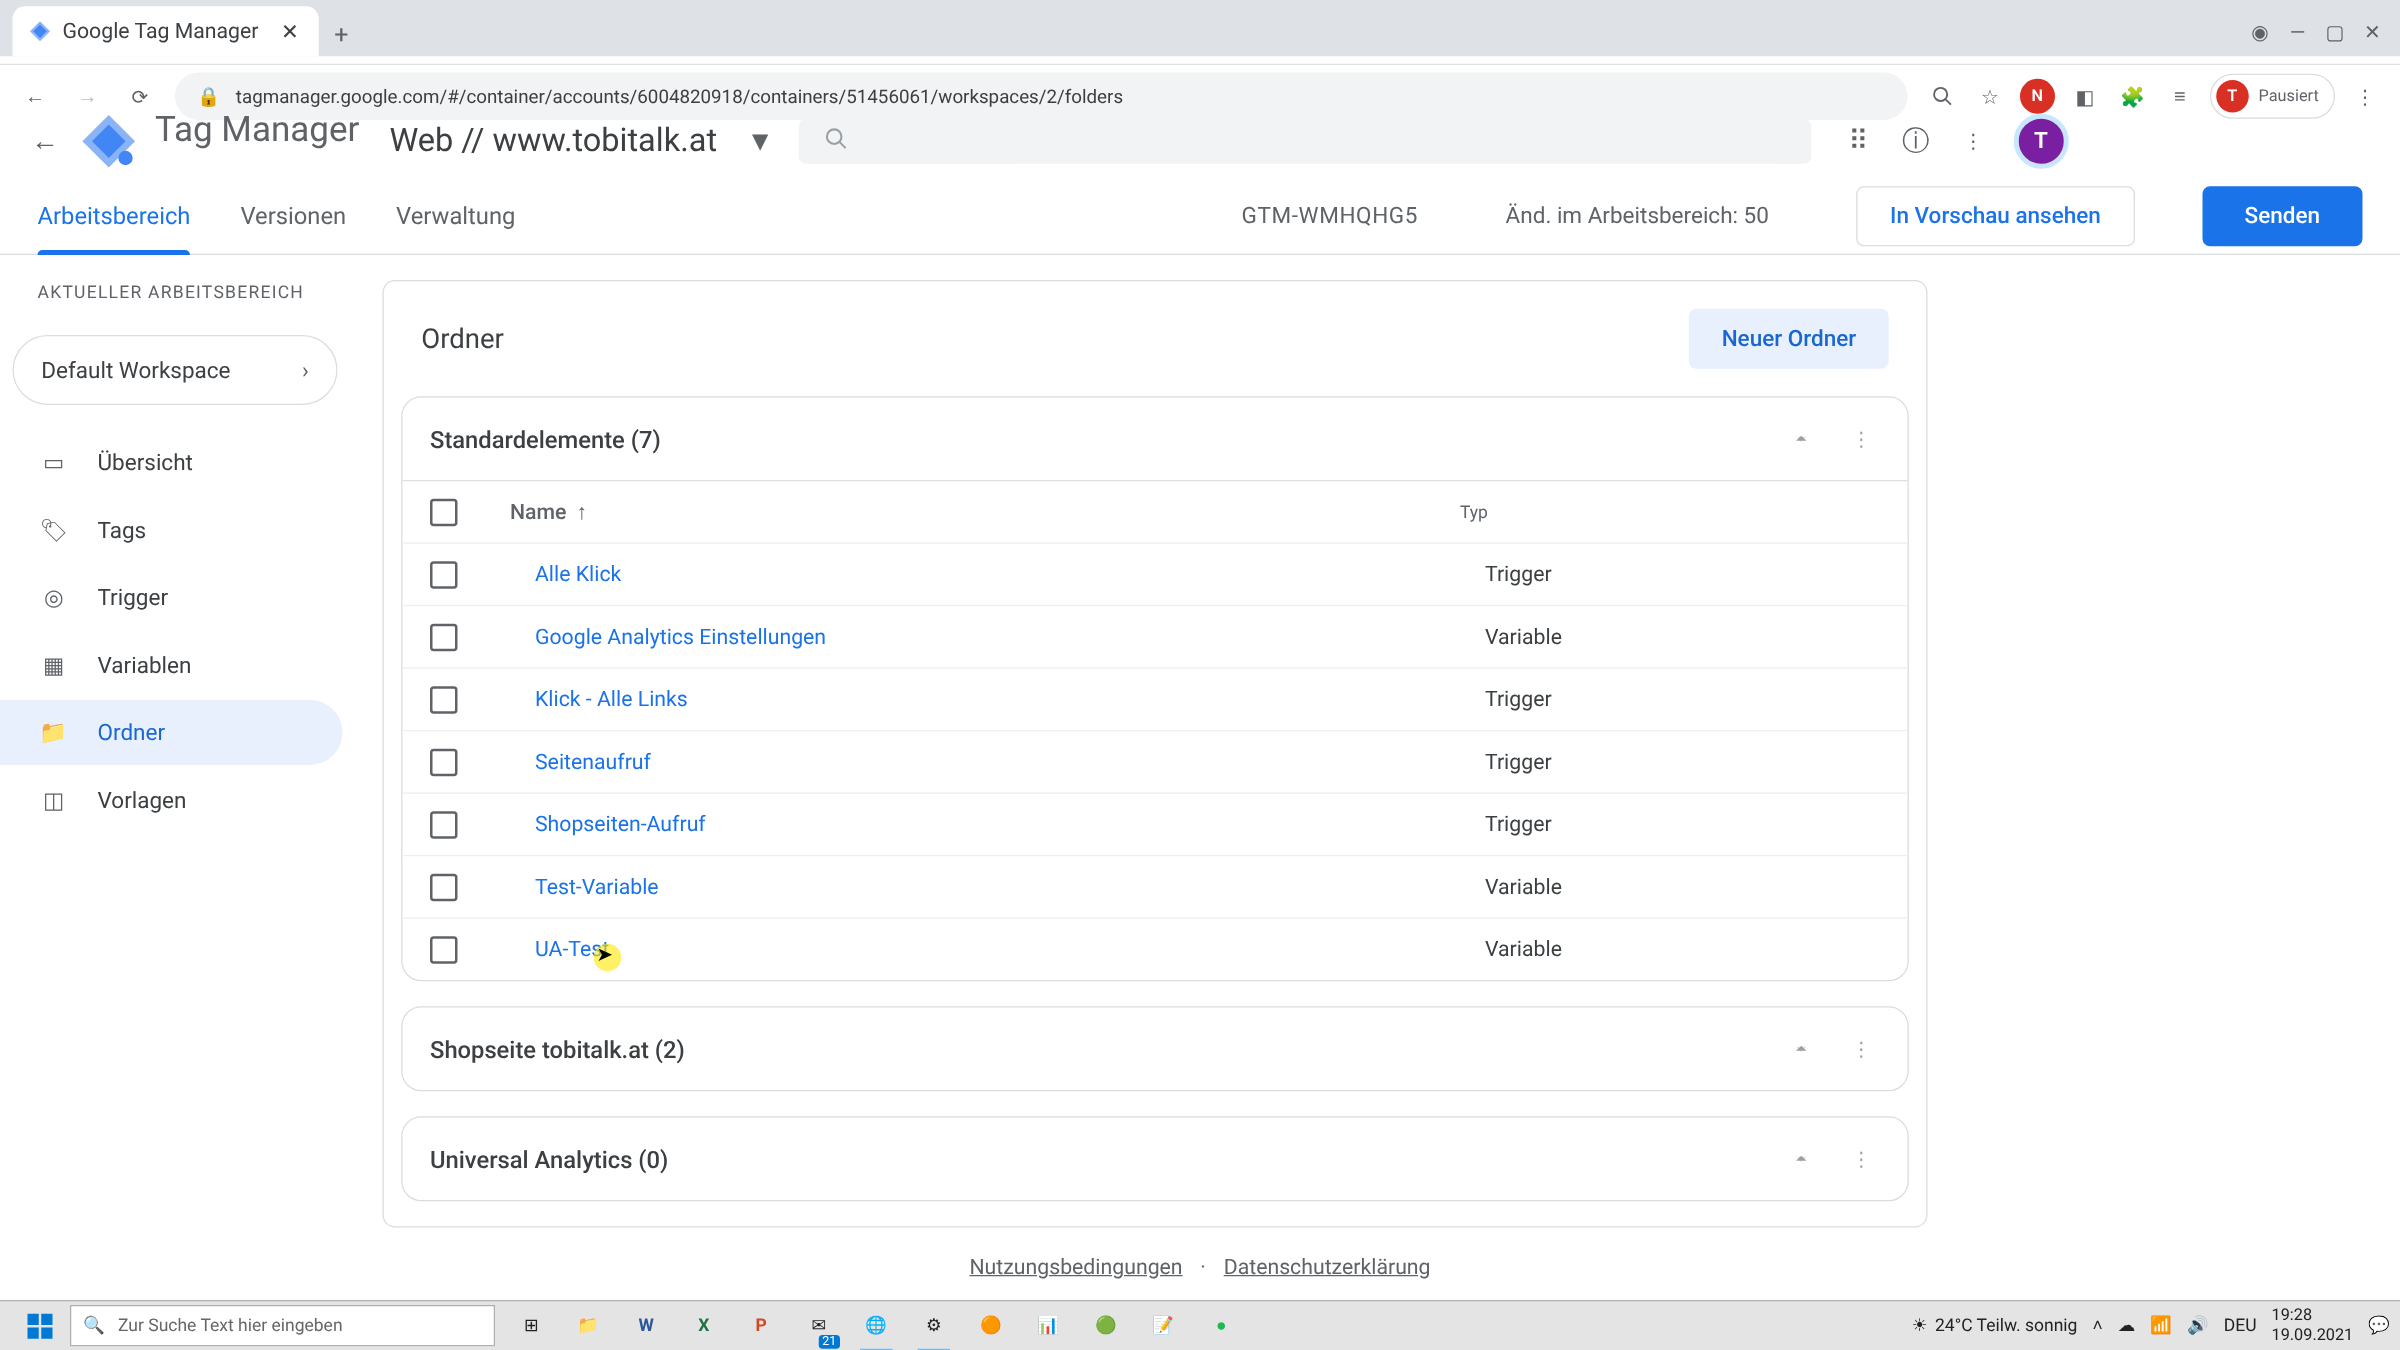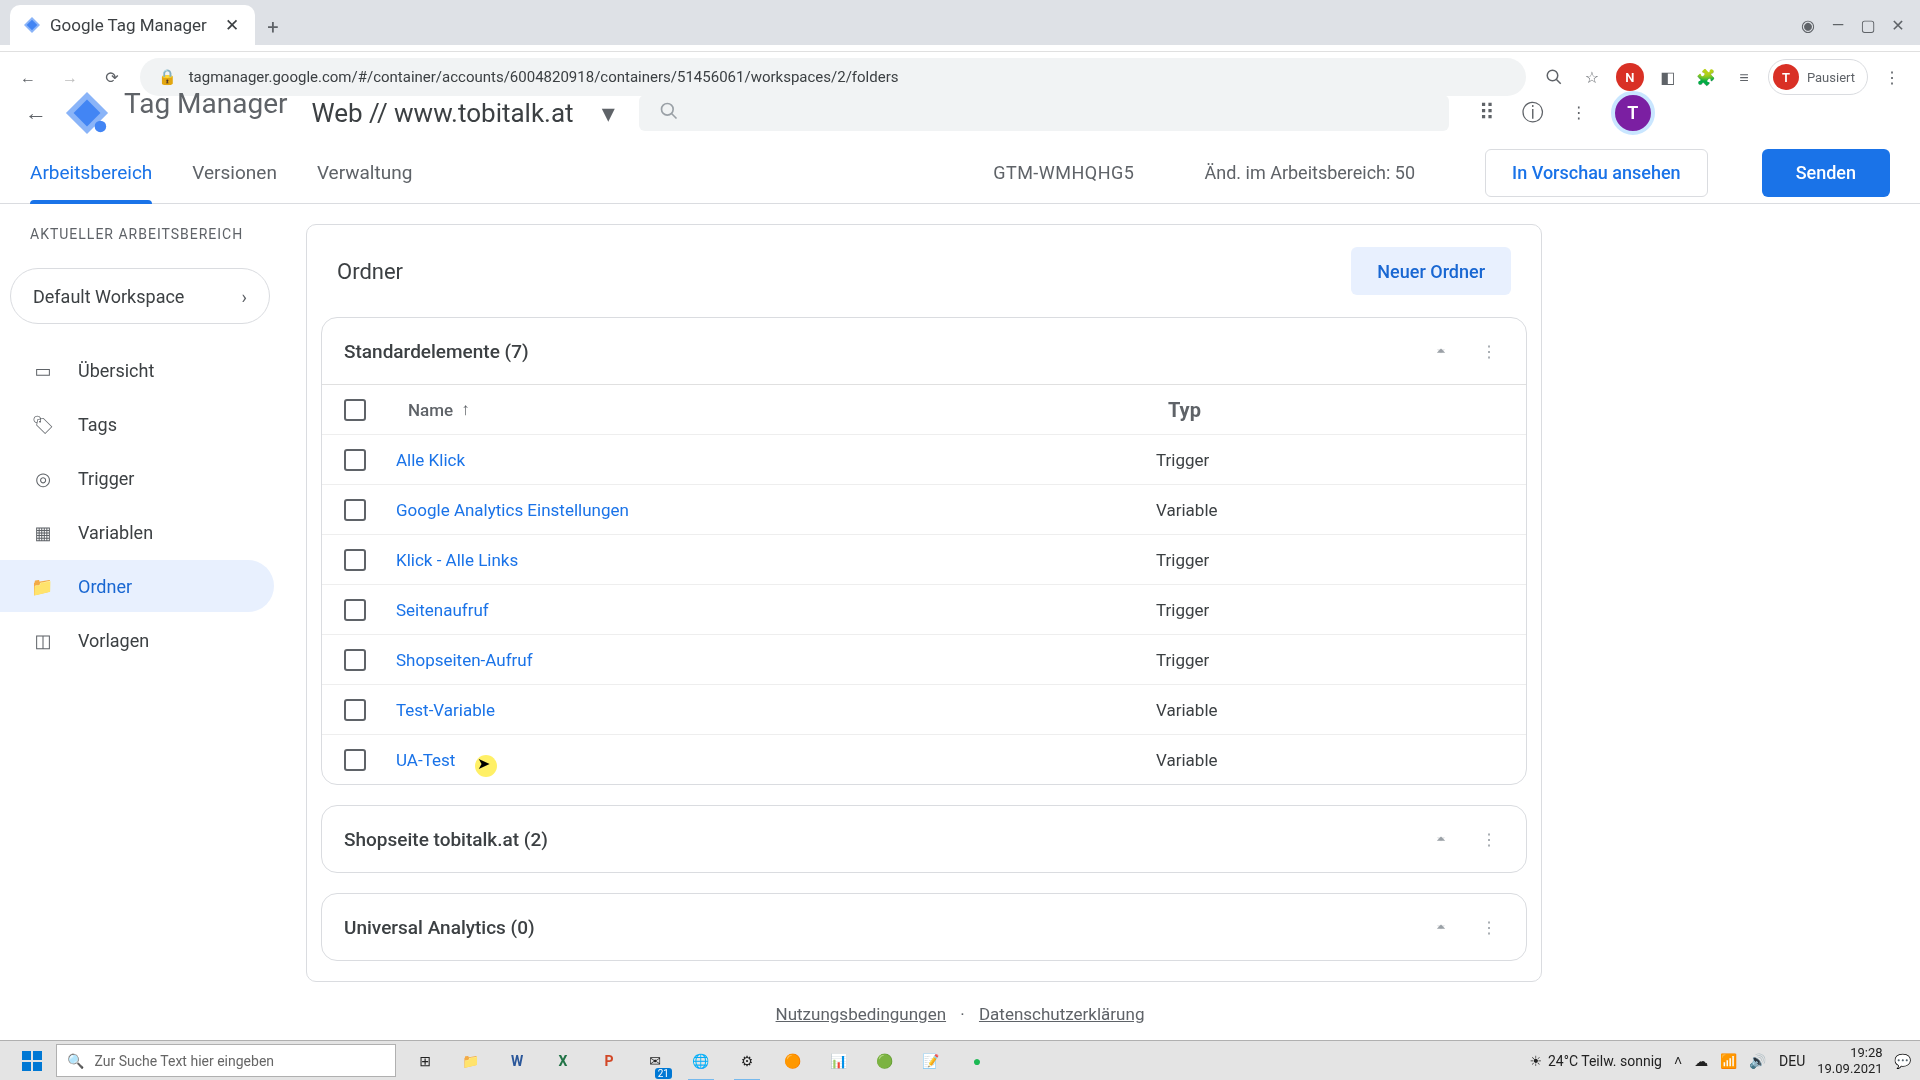--- a/index.html
+++ b/index.html
@@ -62,43 +62,43 @@
 .new-folder{background:#e8f0fe;color:#1967d2;border:none;height:48px;padding:0 26px;border-radius:6px;font-size:18px;font-weight:500;cursor:pointer}
 
 .folder-block{border:1px solid #dadce0;border-radius:16px;margin:0 14px 20px 14px}
 .folder-hd{display:flex;align-items:center;padding:18px 22px;gap:18px}
 .folder-name{font-size:19px;color:#3c4043;font-weight:500;flex:1}
 .fold-ic{width:30px;height:30px;display:flex;align-items:center;justify-content:center;color:#9aa0a6;cursor:pointer}
 
 .tbl-hd{display:flex;align-items:center;border-top:1px solid #e0e0e0;height:50px;padding:0 22px}
 .cb{width:22px;height:22px;border:2px solid #5f6368;border-radius:3px;cursor:pointer}
 .col-name{margin-left:42px;font-size:17px;color:#5f6368;font-weight:500;display:flex;align-items:center;gap:8px;flex:0 0 760px}
-.col-type{font-size:20px;color:#5f6368;font-weight:700}
+.col-type{font-size:14px;color:#5f6368;font-weight:400}
 .tbl-row{display:flex;align-items:center;height:50px;padding:0 22px;border-top:1px solid #eee}
-.row-name{margin-left:30px;font-size:17px;color:#1a73e8;cursor:pointer;flex:0 0 760px}
+.row-name{margin-left:62px;font-size:17px;color:#1a73e8;cursor:pointer;flex:0 0 760px}
 .row-type{font-size:17px;color:#3c4043}
 
 .footer{position:absolute;bottom:56px;left:0;right:0;text-align:center;color:#5f6368;font-size:17px}
 .footer a{color:#5f6368;text-decoration:underline;cursor:pointer}
 
 
 .cursor-hl{position:absolute;left:475px;top:755px;width:22px;height:22px;border-radius:50%;background:#ffe600;opacity:.6}
 .cursor-ptr{position:absolute;left:477px;top:754px;font-size:16px;color:#000}
 
 
 .taskbar{position:absolute;bottom:0;left:0;right:0;height:40px;background:#e4e4e4;border-top:1px solid #b0b0b0;display:flex;align-items:center;padding:0 8px;font-size:14px;color:#222}
 .start-btn{width:48px;height:40px;display:flex;align-items:center;justify-content:center;cursor:pointer}
 .win-logo{display:grid;grid-template-columns:9px 9px;grid-template-rows:9px 9px;gap:2px}
 .win-logo span{background:#0078d4}
 .search-box{width:340px;height:33px;background:#fff;border:1px solid #b0b0b0;display:flex;align-items:center;padding:0 10px;gap:10px;color:#666}
 .tb-icons{display:flex;align-items:center;gap:4px;margin-left:8px}
 .tb-ic{width:42px;height:40px;display:flex;align-items:center;justify-content:center;cursor:pointer;position:relative}
 .tb-ic .bar{position:absolute;bottom:0;left:8px;right:8px;height:2px;background:#76b9ed}
 .tb-right{margin-left:auto;display:flex;align-items:center;gap:12px}
-.tb-time{text-align:right;line-height:1.2;font-size:13px}
+.tb-time{line-height:1.2;font-size:13px}
 </style>
 </head>
 <body>
 
 <div class="browser-chrome">
   <div class="tab-bar">
     <div class="tab">
       <svg width="16" height="16" viewBox="0 0 24 24">
           <path fill="#8ab4f8" d="M12 0l12 12-12 12L0 12z"></path>
           <path fill="#4285f4" d="M12 4l8 8-8 8-8-8z"></path>

